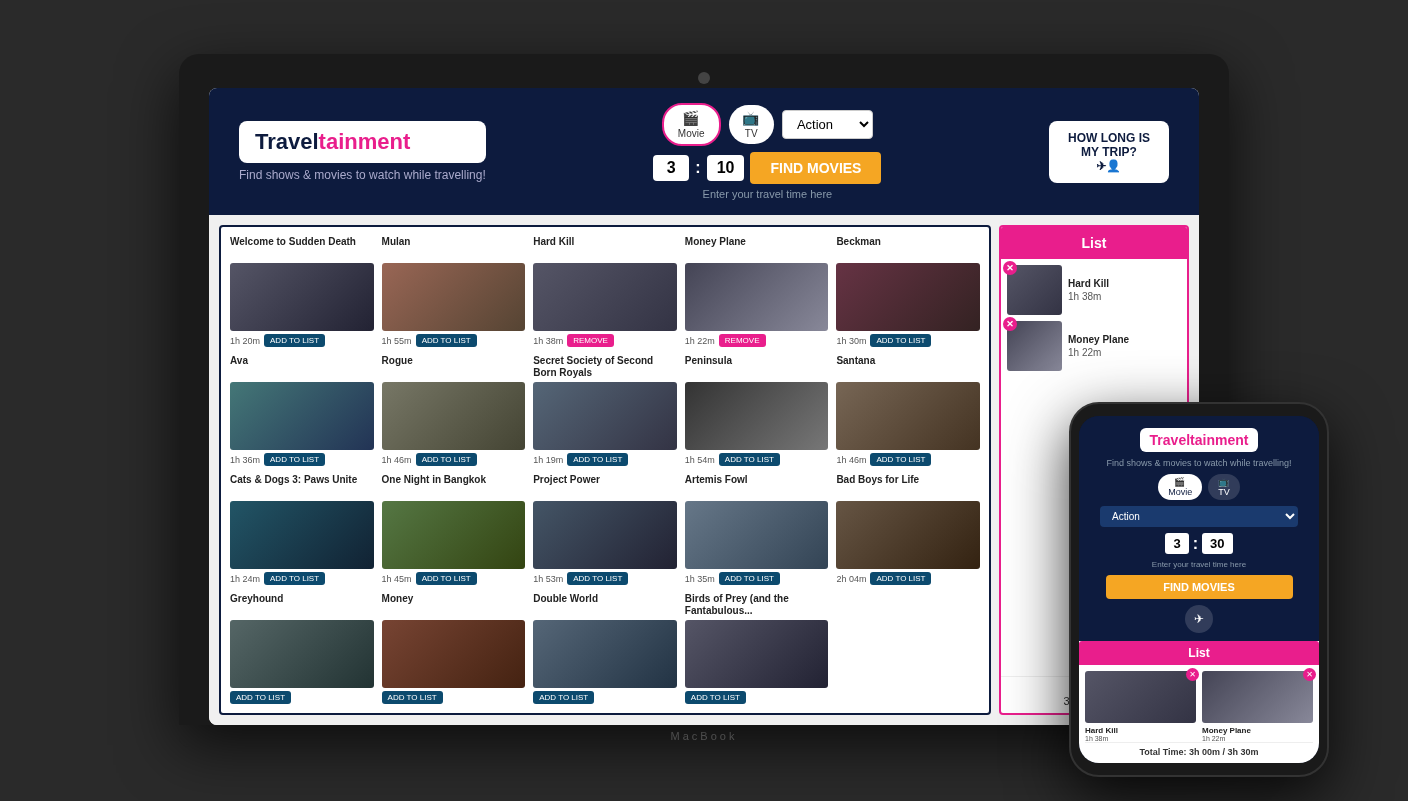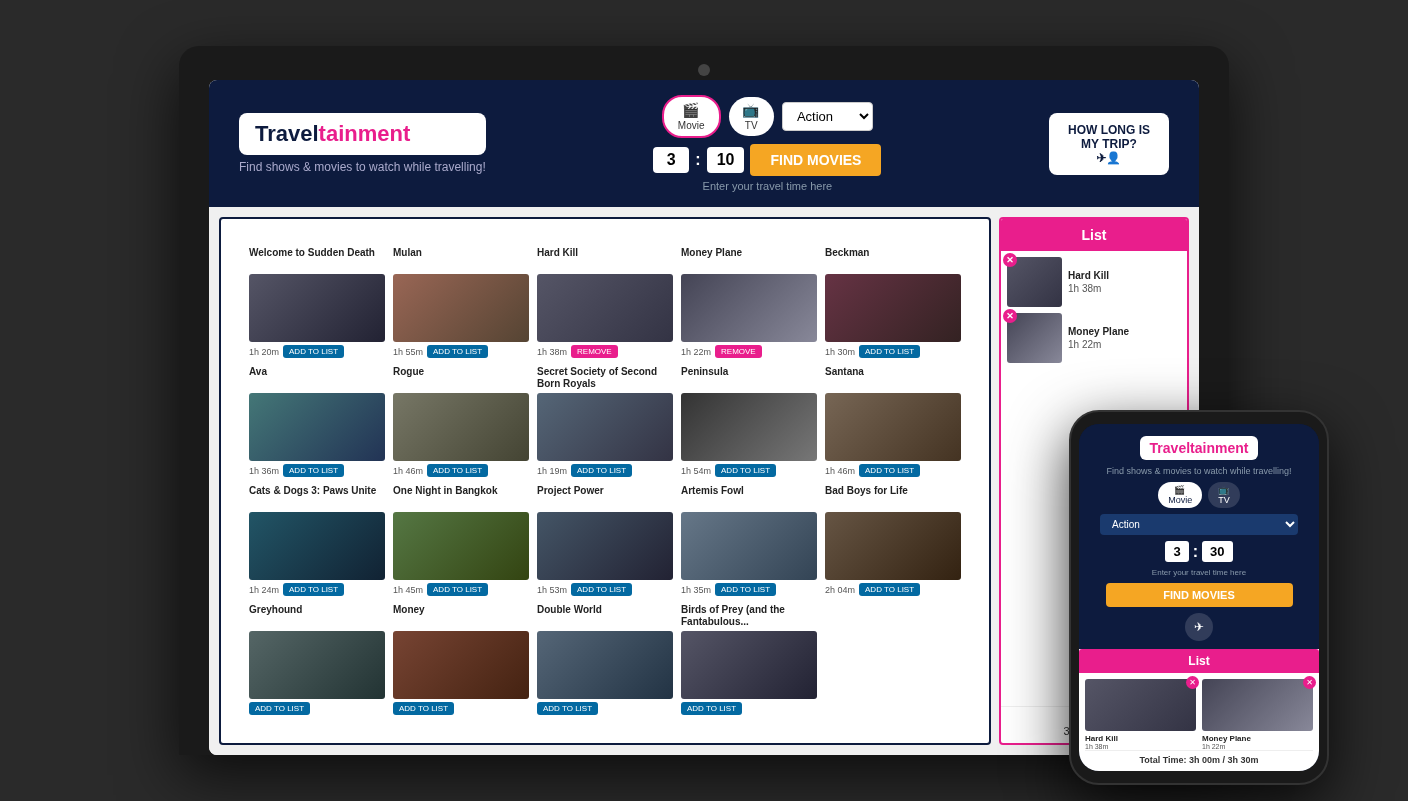--- a/index.html
+++ b/index.html
@@ -177,21 +177,21 @@
       color: white;
       text-align: center;
       padding: 8px;
       font-size: 14px;
       font-weight: bold;
     }
     .movies-grid {
       display: grid;
       grid-template-columns: repeat(5, 1fr);
       gap: 0;
-      padding: 24px;
+      padding: 5px;
     }
     .movie-card {
       padding: 4px;
       display: flex;
       flex-direction: column;
       align-items: flex-start;
     }
     .movie-title {
       font-size: 10px;
       font-weight: bold;
@@ -224,21 +224,21 @@
       gap: 4px;
       width: 100%;
       flex-wrap: wrap;
     }
     .movie-duration {
       font-size: 9px;
       color: #555;
       white-space: nowrap;
     }
     .add-btn {
-      background: #0369a1;
+      background: #0c4a6e;
       color: white;
       border: none;
       border-radius: 3px;
       padding: 2px 6px;
       font-size: 8px;
       cursor: pointer;
       white-space: nowrap;
     }
     .remove-btn {
       background: #e91e8c;
@@ -780,20 +780,23 @@
             </div>
           <div class="list-total">
             <span>Total Ti...</span><br>
             <span>3h 00m / 3...</span>
           </div>
         </div>
 
       </div>
     </div>
 
+  </div>
+  <div class="laptop-base">
+    <span class="laptop-base-label">MacBook</span>
   </div>
 
   <div class="phone-frame">
     <div class="phone-screen">
 
       <div class="phone-header">
         <div class="phone-brand">
           <span>Travel</span><span style="color:#e91e8c">tainment</span>
         </div>
         <div class="phone-subtitle">Find shows &amp; movies to watch while travelling!</div>

